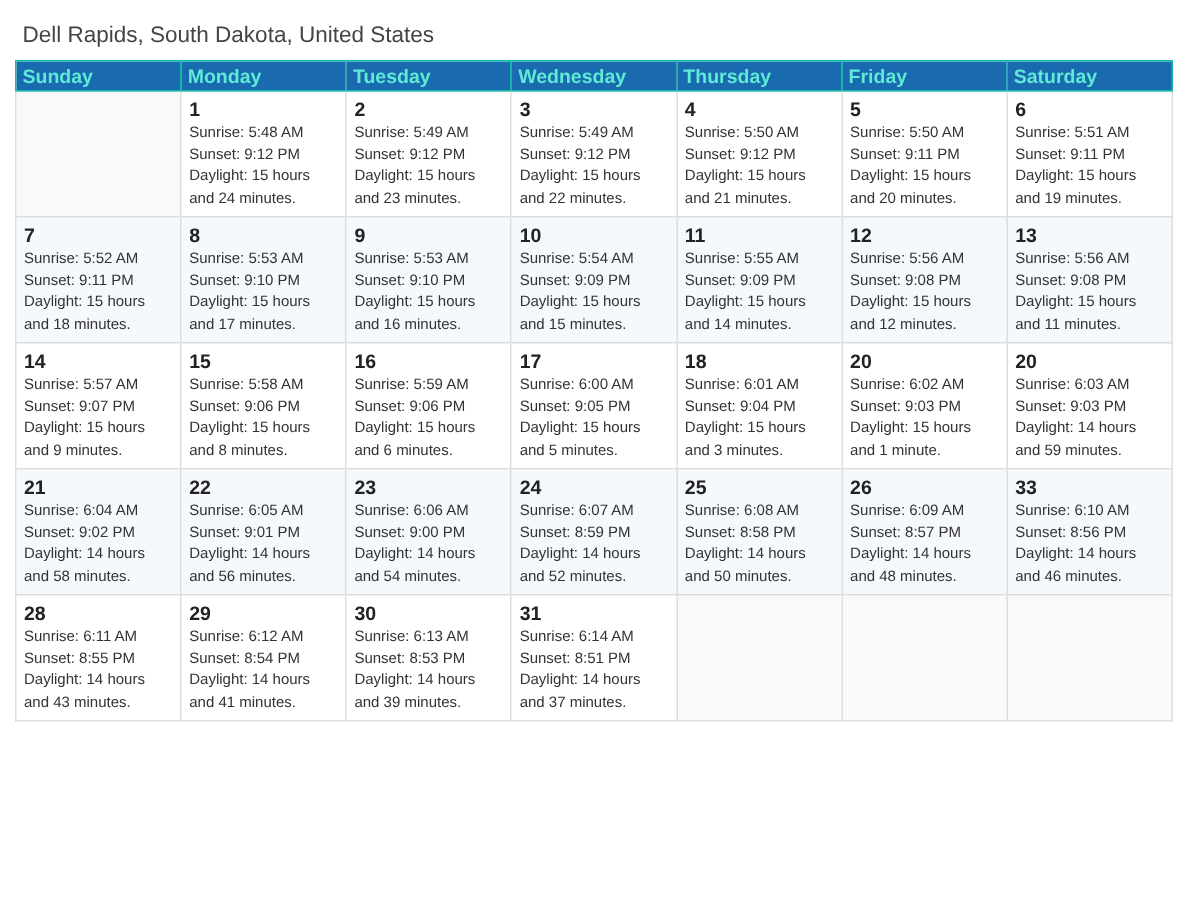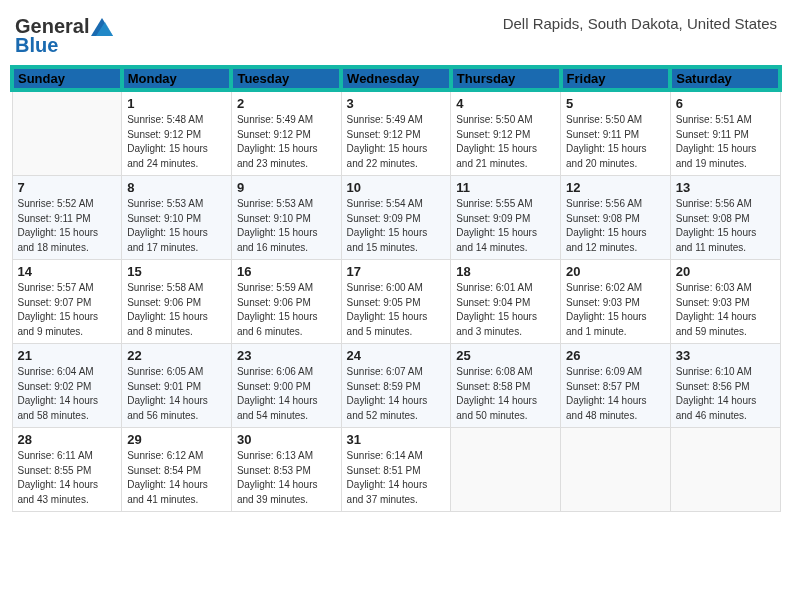--- a/index.html
+++ b/index.html
@@ -35,26 +35,26 @@
       font-size: 15px;
       color: #444;
     }
     .calendar {
       width: 100%;
       border-collapse: collapse;
       font-size: 11px;
     }
     .calendar thead tr th {
       background-color: #1a6ab0;
-      color: #000000;
+      color: #5eead4;
       padding: 2px 4px;
       text-align: left;
       font-size: 13px;
       font-weight: bold;
-      border: 4px solid #14b8a6;
+      border: 1px solid #14b8a6;
     }
     .calendar tbody tr td {
       vertical-align: top;
       border: 1px solid #ddd;
       padding: 4px 5px;
       min-height: 80px;
       width: 14.28%;
       background: #fff;
     }
     .calendar tbody tr:nth-child(even) td {
@@ -73,30 +73,20 @@
       line-height: 1.45;
     }
     .empty-cell {
       background: #f9f9f9 !important;
     }
   </style>
 </head>
 <body>
 
 <div class="header-area">
-  <div class="logo">
-    <div style="display:flex;align-items:center;">
-      <span style="font-size:20px;font-weight:bold;color:#333;">General</span>
-      <svg width="22" height="18" viewBox="0 0 22 18" style="margin-left:2px;">
-        <polygon points="0,18 11,0 22,18" fill="#1a6ab0"></polygon>
-        <polygon points="5,18 14,4 22,18" fill="#2596d1" opacity="0.7"></polygon>
-      </svg>
-    </div>
-    <span style="font-size:20px;font-weight:bold;color:#1a6ab0;margin-top:-4px;">Blue</span>
-  </div>
   <div class="title-area">
     <div class="location-title">Dell Rapids, South Dakota, United States</div>
   </div>
 </div>
 
 <table class="calendar">
   <thead>
     <tr>
     <th>Sunday</th>
         <th>Monday</th>

